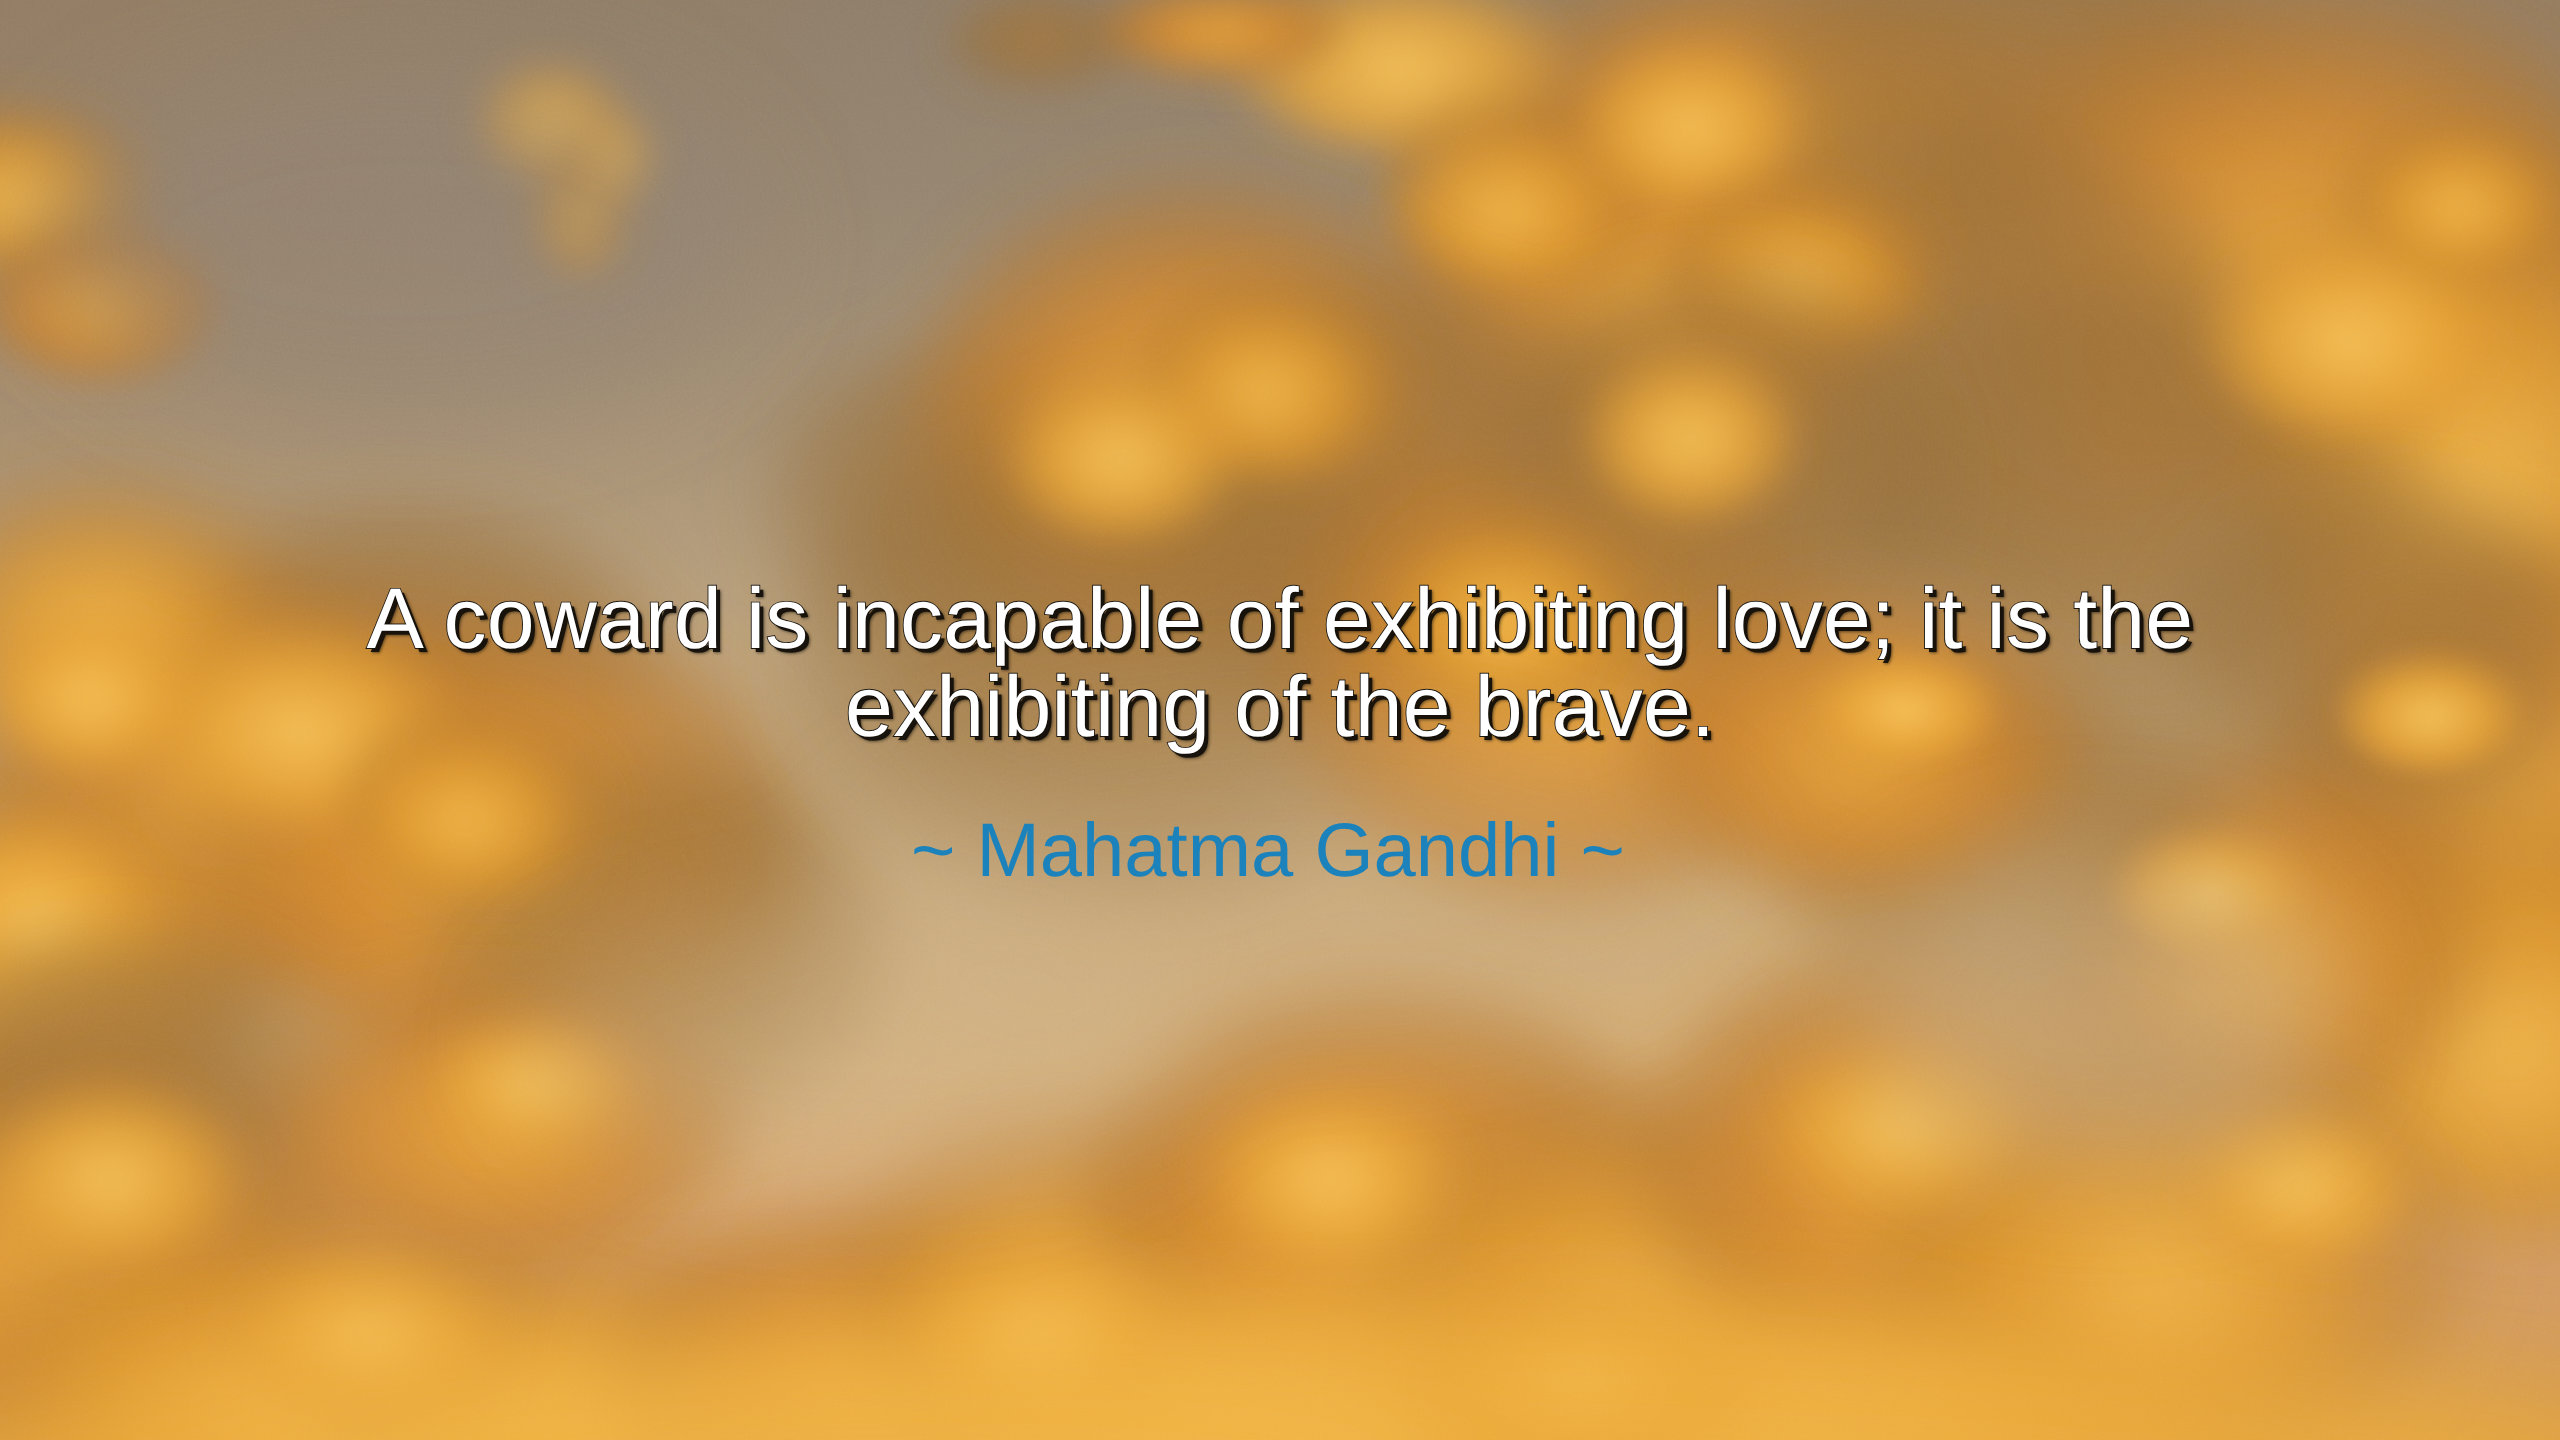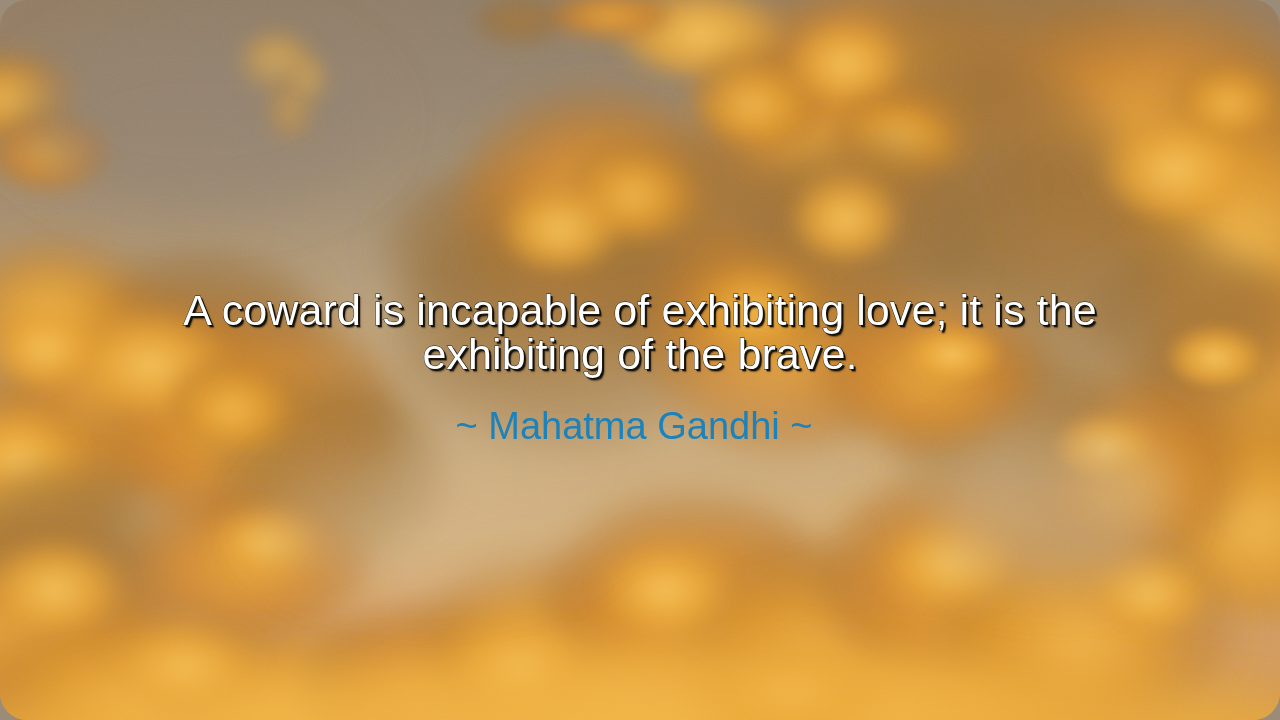--- a/index.html
+++ b/index.html
@@ -10,21 +10,20 @@
     height: 720px;
     overflow: hidden;
     background: #9a8c78;
   }
   #stage {
     position: relative;
     width: 1280px;
     height: 720px;
     overflow: hidden;
     font-family: "Liberation Sans", sans-serif;
-    border-radius: 27px;
   }
   #sky-bg {
     position: absolute;
     inset: 0;
     width: 1280px;
     height: 720px;
     display: block;
   }
   
   #grain {

